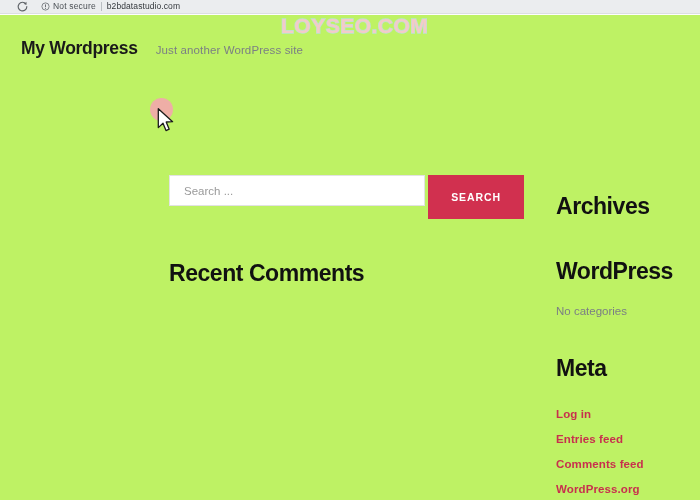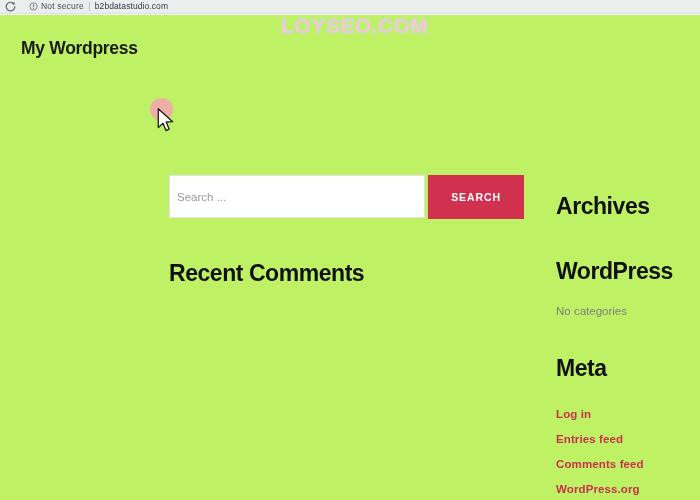--- a/index.html
+++ b/index.html
@@ -29,20 +29,21 @@
     left: 0;
     top: 0;
     width: 700px;
     height: 14px;
     background: #ebedef;
     border-bottom: 1px solid #dcdfe2;
     box-sizing: border-box;
     display: flex;
     align-items: center;
     z-index: 40;
+    padding-left: 12px;
   }
   .reload-icon {
     width: 13px;
     height: 13px;
     margin-left: 4px;
     flex: 0 0 auto;
     display: block;
     color: #5f6368;
   }
   .omnibox {
@@ -166,24 +167,24 @@
     height: 44px;
   }
   .search-input {
     flex: 1 1 auto;
     border: 1px solid #e2e2e2;
     background: #ffffff;
     box-sizing: border-box;
     font-family: "Liberation Sans", sans-serif;
     font-size: 11.5px;
     color: #3c3c3c;
-    padding: 0 7px;
+    padding: 0 14px;
     outline: none;
     border-radius: 0;
-    height: 43px;
+    height: 31px;
   }
   .search-input::placeholder {
     color: #9a9a9a;
     opacity: 1;
   }
   .search-button {
     flex: 0 0 auto;
     width: 96px;
     height: 44px;
     background: #d1304f;
@@ -274,20 +275,21 @@
       <span class="not-secure-label">Not secure</span>
       <span class="omnibox-divider"></span>
       <span class="url-text">b2bdatastudio.com</span>
     </div>
   </div>
 
   <div class="page">
 
     <div class="site-header">
       <span class="site-title">My Wordpress</span>
+      <span class="site-tagline">Just another WordPress site</span>
     </div>
 
     <div class="main-col">
       <div class="search-form">
         <input class="search-input" type="text" placeholder="Search ..." style="">
         <button class="search-button">SEARCH</button>
       </div>
 
       <h2 class="recent-comments-heading">Recent Comments</h2>
     </div>

